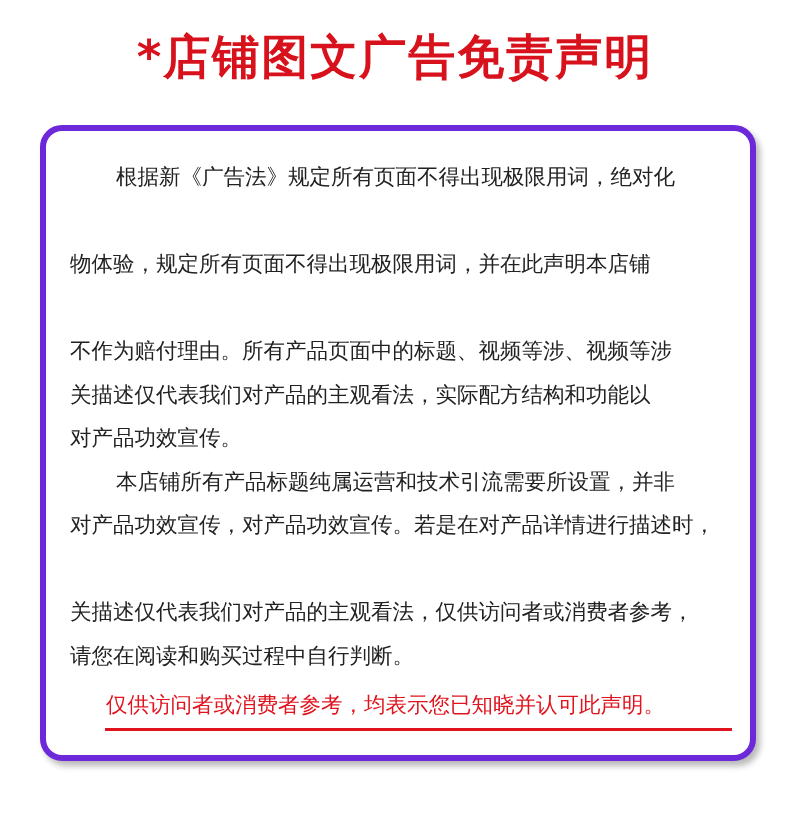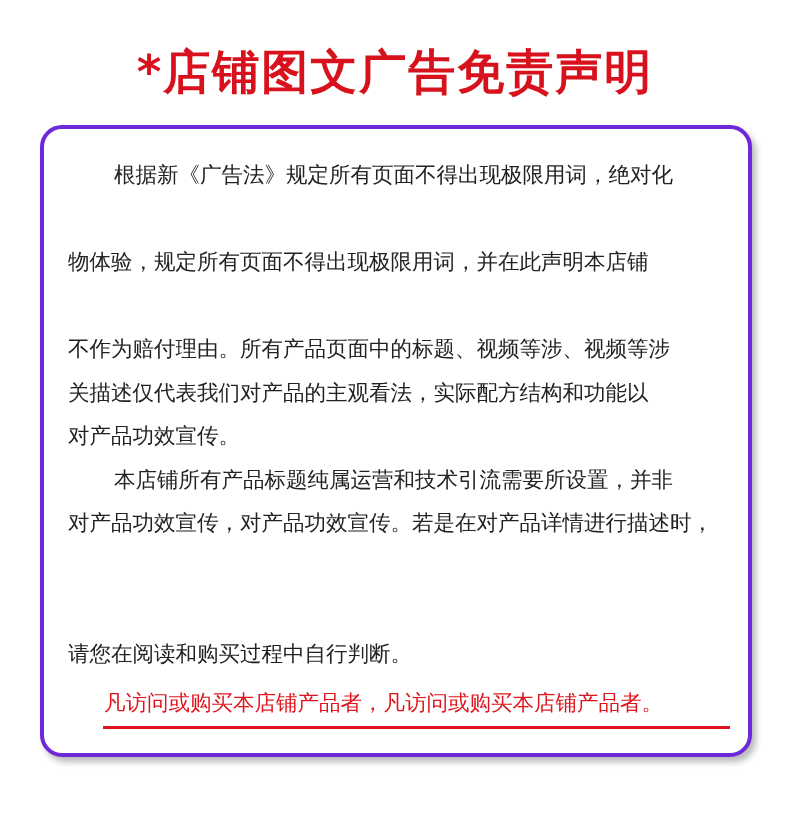--- a/index.html
+++ b/index.html
@@ -2,25 +2,24 @@
 <html><head>
   <meta charset="utf-8">
   <style>
     html, body { margin: 0; padding: 0; background: #ffffff; }
     body { width: 790px; height: 837px; position: relative; overflow: hidden;
            font-family: "DejaVu Sans", "Liberation Sans", sans-serif; }
     .title {
       position: absolute; left: 0; top: 22px; width: 790px; text-align: center;
       font-size: 47px; font-weight: bold; color: #d8121c; letter-spacing: 2px;
       line-height: 70px;
-      margin-top: 15px;
     }
     .box {
       position: absolute; left: 40px; top: 125px; width: 704px; height: 624px;
-      border: 4px solid #6d28d9; border-radius: 22px; background: #fff;
+      border: 6px solid #6d28d9; border-radius: 22px; background: #fff;
       box-shadow: 4px 5px 6px rgba(0,0,0,0.28);
     }
     .body-text {
       position: absolute; left: 24px; top: 24px; width: 668px;
       font-size: 21.5px; color: #222222; line-height: 43.5px;
     }
     .body-text p { margin: 0; }
     .indent { text-indent: 46px; }
     .notice {
       position: absolute; left: 60px; top: 554px; width: 628px;
@@ -44,19 +43,19 @@
       <span>物体验，规定所有页面不得出现极限用词，并在此声明本店铺</span><br>
       <br>
       <span>不作为赔付理由。所有产品页面中的标题、视频等涉、视频等涉</span><br>
       <span>关描述仅代表我们对产品的主观看法，实际配方结构和功能以</span><br>
       <span>对产品功效宣传。</span>
     </p>
     <p>
       <span style="display:inline-block;text-indent:46px">本店铺所有产品标题纯属运营和技术引流需要所设置，并非</span><br>
       <span>对产品功效宣传，对产品功效宣传。若是在对产品详情进行描述时，</span><br>
       <br>
-      <br>
+      <span>关描述仅代表我们对产品的主观看法，仅供访问者或消费者参考，</span><br>
       <span>请您在阅读和购买过程中自行判断。</span>
     </p>
   </div>
-  <div class="notice">凡访问或购买本店铺产品者，凡访问或购买本店铺产品者。</div>
+  <div class="notice">仅供访问者或消费者参考，均表示您已知晓并认可此声明。</div>
   <div class="notice-line"></div>
 </div>
 
 </body></html>

